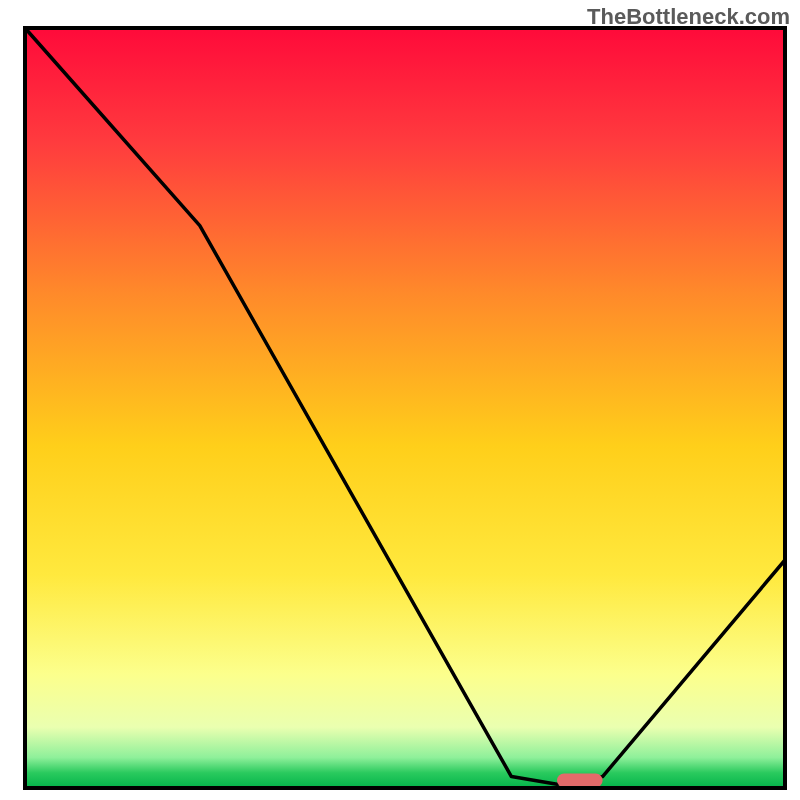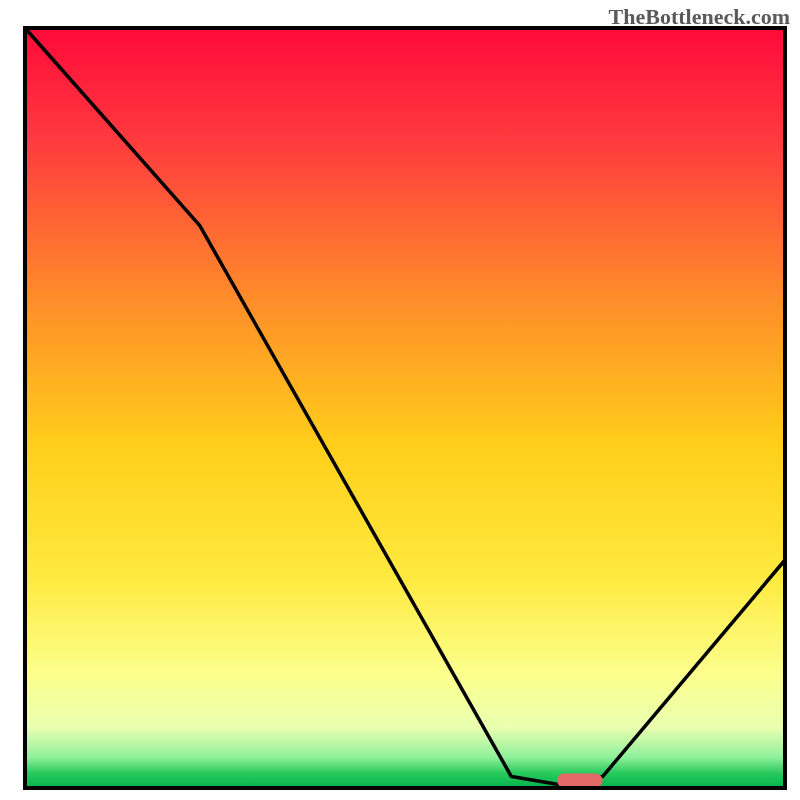--- a/index.html
+++ b/index.html
@@ -8,21 +8,20 @@
     width: 800px;
     height: 800px;
     overflow: hidden;
     background: #ffffff;
     font-family: Arial, Helvetica, sans-serif;
   }
   .chart-container {
     position: relative;
     width: 800px;
     height: 730px;
-    font-family: Liberation Serif, serif;
   }
   .watermark {
     position: absolute;
     top: 4px;
     right: 10px;
     font-size: 22px;
     font-weight: bold;
     color: #5a5a5a;
     z-index: 10;
     letter-spacing: 0px;

